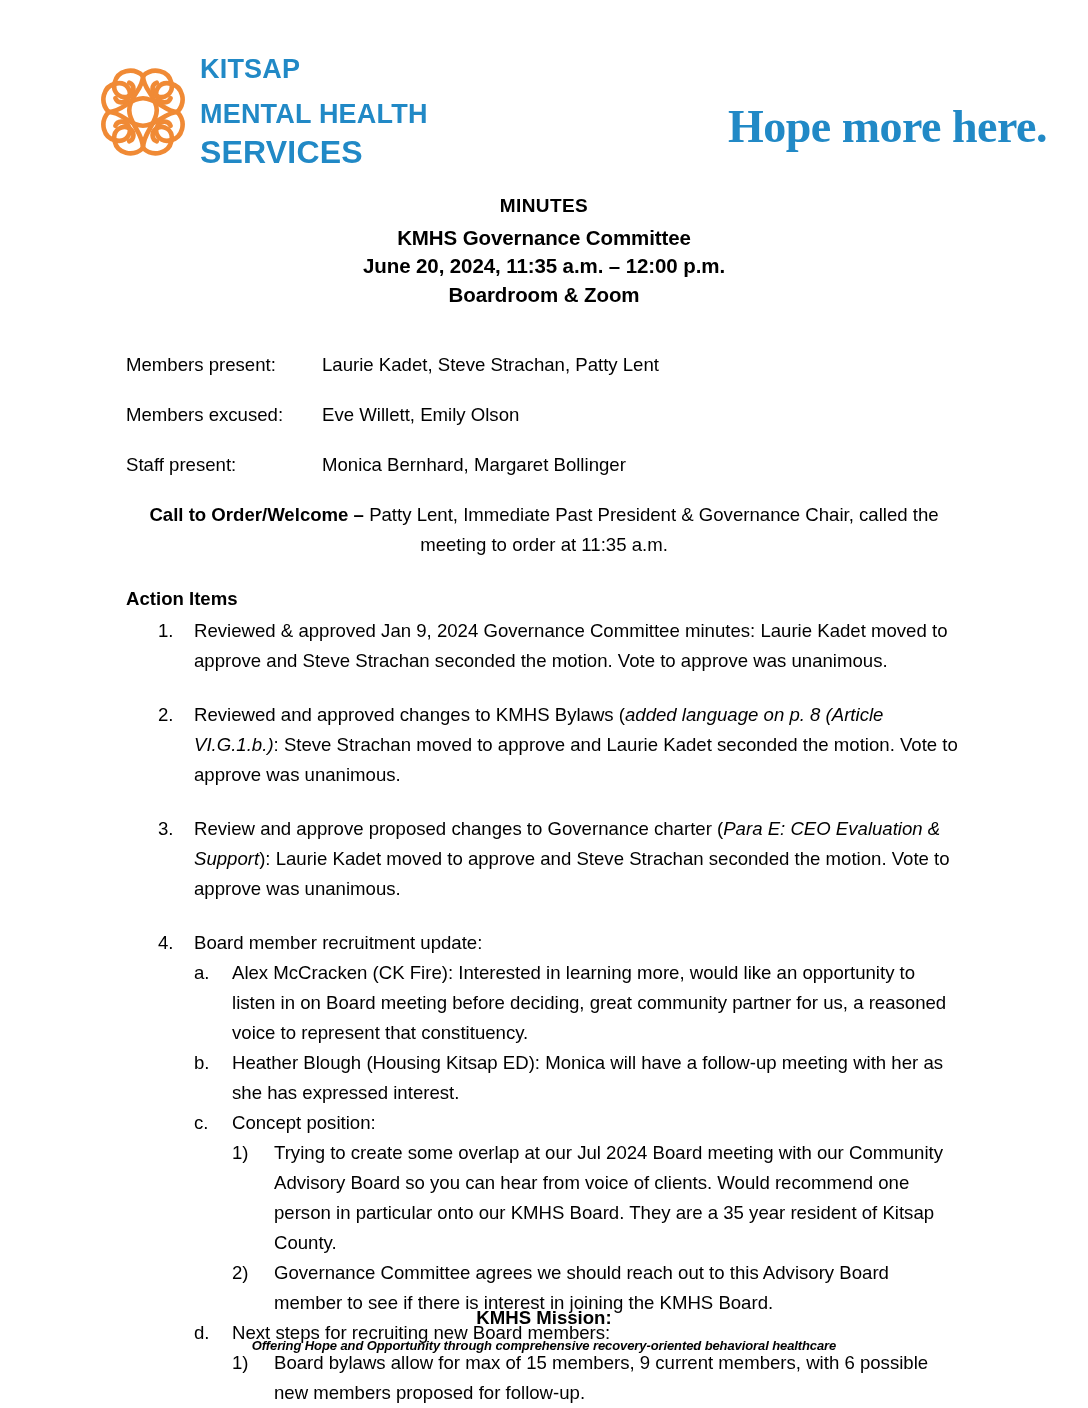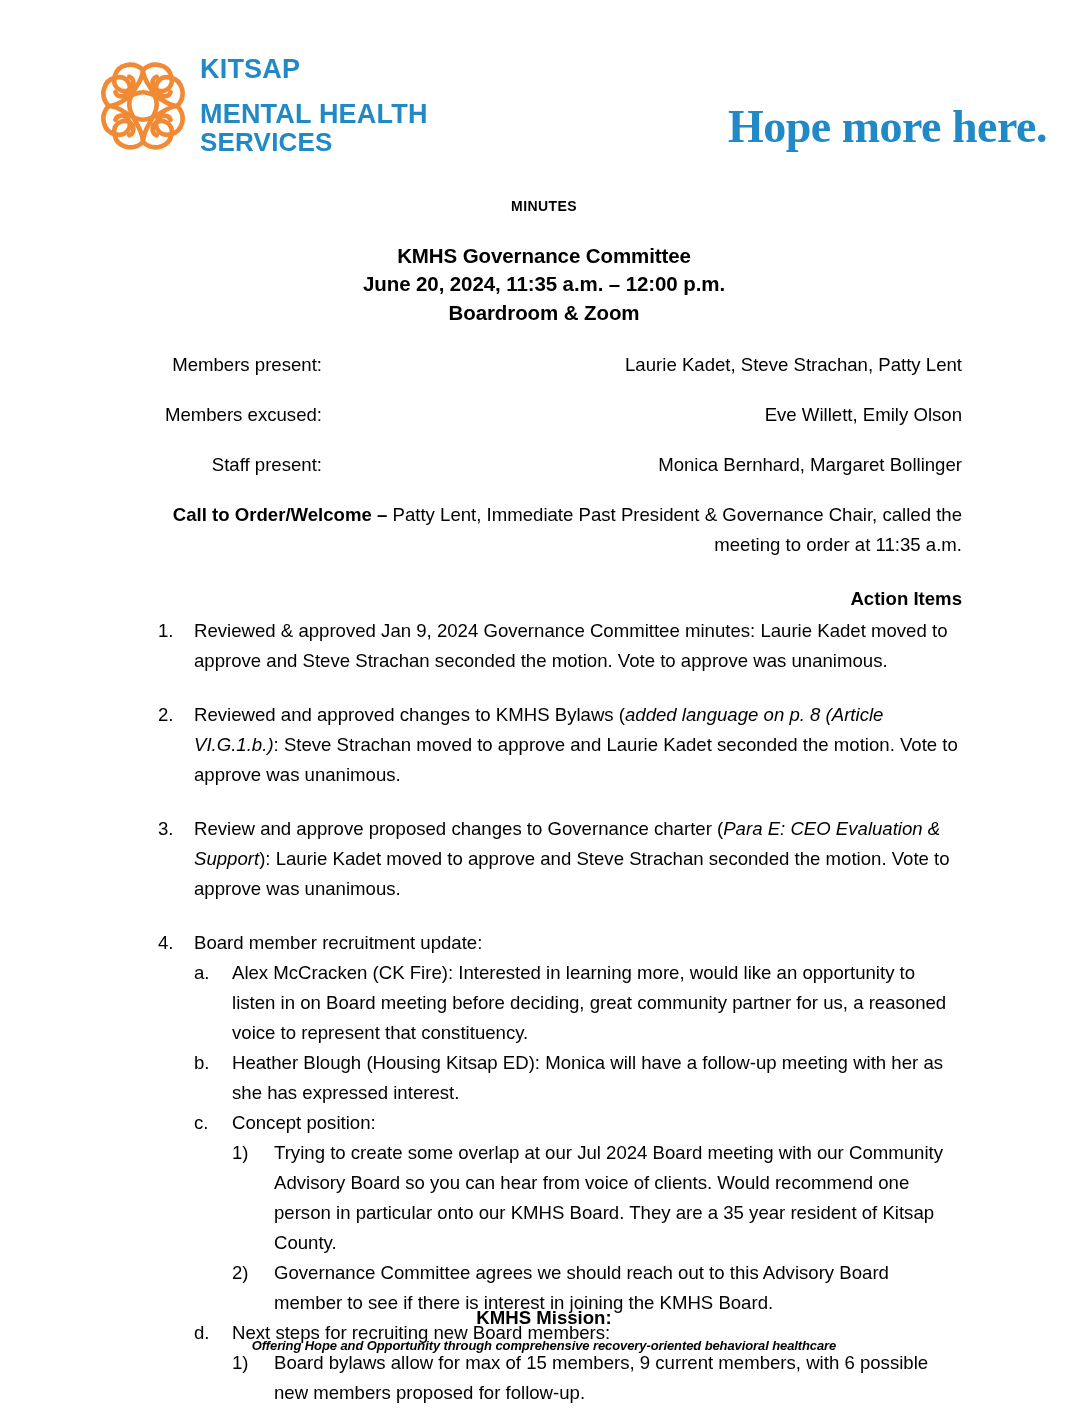--- a/index.html
+++ b/index.html
@@ -54,21 +54,21 @@
   }
   .logo-line {
     color: #2189c6;
     font-family: "Liberation Sans", sans-serif;
     font-weight: bold;
     letter-spacing: 0.2px;
     display: block;
   }
   .lw1 { font-size: 27px; }
   .lw2 { font-size: 27px; margin-top: 18px; }
-  .lw3 { font-size: 26px; margin-top: 1px; }
+  .lw3 { font-size: 32px; margin-top: 8px; }
 
   .tagline {
     position: absolute;
     right: 84px;
     top: 60px;
     color: #2189c6;
     font-family: "Liberation Serif", serif;
     font-weight: bold;
     font-size: 46px;
     letter-spacing: -0.5px;
@@ -83,58 +83,56 @@
     width: 1088px;
     text-align: center;
   }
   .titleblock div {
     font-weight: bold;
     font-size: 20.5px;
     line-height: 28.5px;
     letter-spacing: -0.1px;
   }
   .titleblock .t-main {
-    font-size: 14px;
+    font-size: 19px;
     letter-spacing: 0.4px;
-    margin-bottom: 21px;
+    margin-bottom: 3px;
   }
 
   
   .body {
     position: absolute;
     left: 126px;
     top: 350px;
     width: 836px;
     font-size: 18.6px;
     line-height: 30px;
   }
   .attendance { margin-bottom: 18px; }
   .att-row {
     display: flex;
     margin-bottom: 20px;
-    text-align: right;
   }
   .att-label {
     width: 196px;
     flex: none;
   }
   .att-value { flex: 1; }
 
   .para {
     margin-top: 8px;
     margin-bottom: 24px;
-    text-align: right;
+    text-align: center;
   }
   .b { font-weight: bold; }
   .i { font-style: italic; }
 
   .section-head {
     font-weight: bold;
     margin-bottom: 2px;
-    text-align: right;
   }
 
   ol.lvl1 {
     list-style: none;
     margin: 0;
     padding: 0;
   }
   ol.lvl1 > li {
     position: relative;
     padding-left: 68px;

